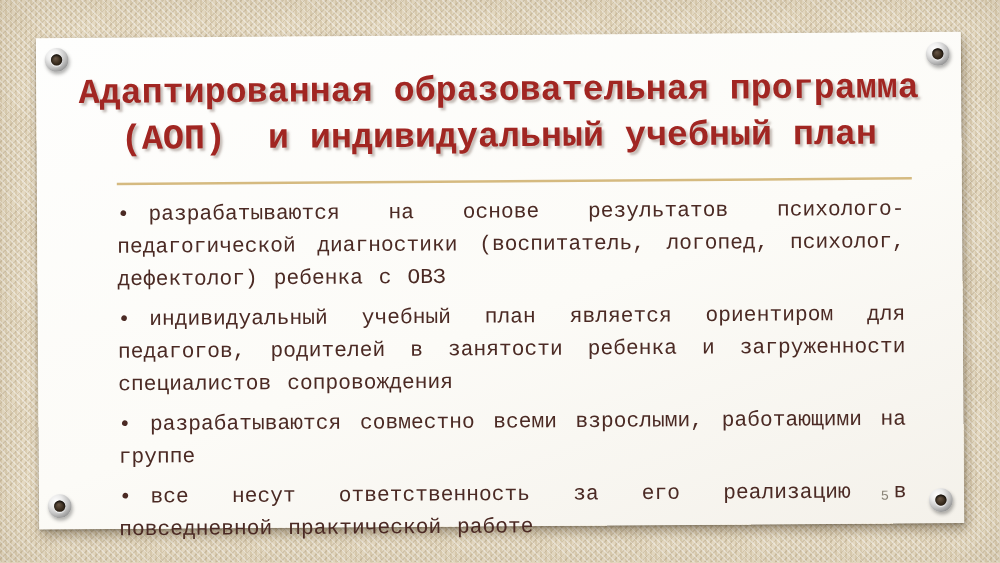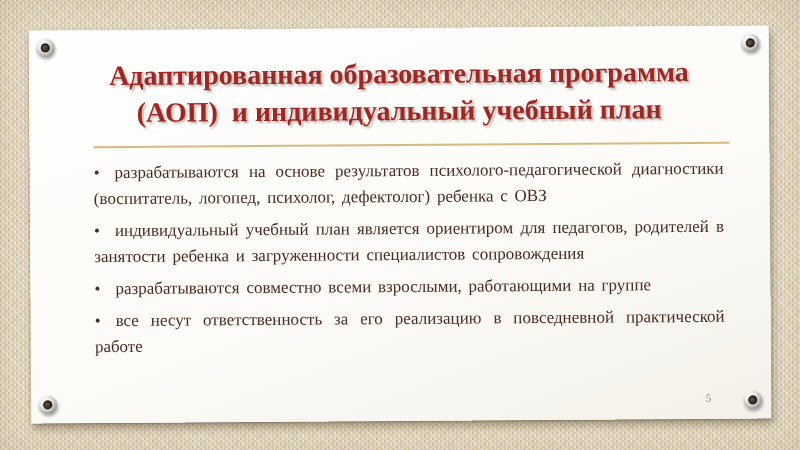--- a/index.html
+++ b/index.html
@@ -17,20 +17,21 @@
     background:var(--background);
   }
   .stage{
     position:relative;width:800px;height:450px;
     background-color:var(--background);
     background-image:
       repeating-linear-gradient(45deg, rgba(255,255,255,0.45) 0 1px, rgba(255,255,255,0) 1px 4px),
       repeating-linear-gradient(135deg, rgba(146,126,94,0.20) 0 1px, rgba(146,126,94,0) 1px 4px),
       repeating-linear-gradient(90deg, rgba(208,192,160,0.35) 0 2px, rgba(242,234,216,0.35) 2px 4px);
     box-shadow:inset 0 0 50px rgba(120,100,70,0.22);
+    font-family:Liberation Mono, monospace;
   }
   .card{
     position:absolute;left:30px;top:28px;width:740px;height:393px;
     background:linear-gradient(160deg,#fefefd 0%,var(--card) 55%,#f4f1ea 100%);
     transform:rotate(-0.4deg);
     box-shadow:2px 5px 9px rgba(70,55,30,0.45), 0 1px 2px rgba(0,0,0,0.25);
   }
   .screw{
     position:absolute;width:19px;height:19px;border-radius:50%;
     background:radial-gradient(circle at 35% 30%, #ffffff 0%, #ececec 28%, #c2c2c2 55%, #8f8f8f 80%, #7a7a7a 100%);

